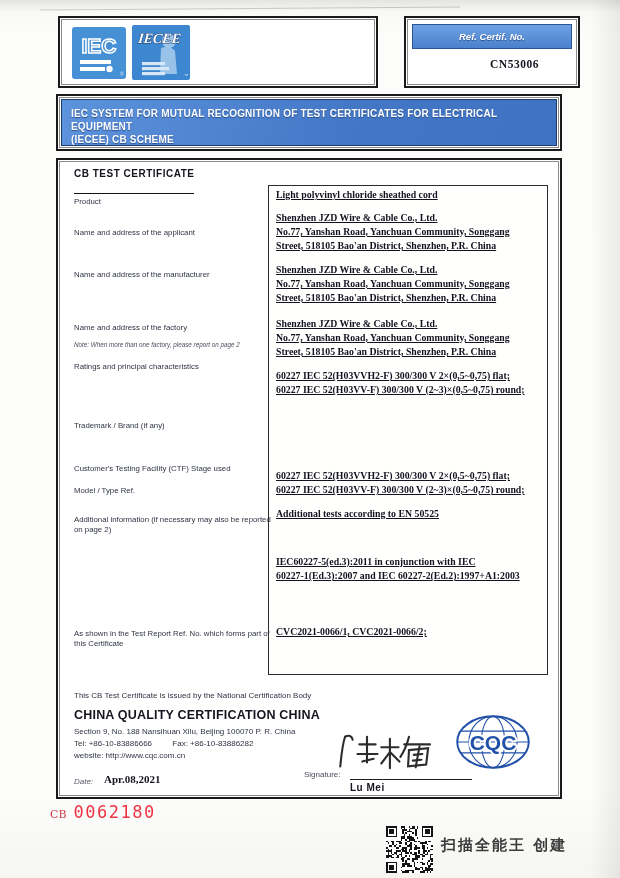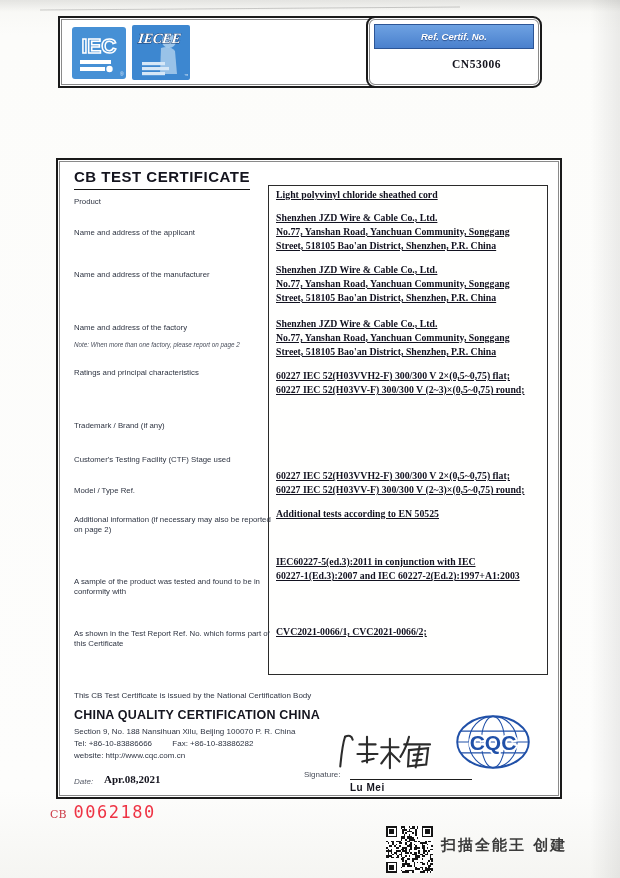--- a/index.html
+++ b/index.html
@@ -15,21 +15,21 @@
   .shade-top { position:absolute; left:0; top:0; width:100%; height:12px;
     background:linear-gradient(180deg, rgba(0,0,0,0.08), rgba(0,0,0,0)); pointer-events:none; }
   .streak { position:absolute; left:40px; top:8px; width:420px; height:1px;
     background:rgba(120,120,120,.35); transform:rotate(-.4deg); }
 
   .frame { position:absolute; background:#fff; border:2px solid #1a1a1a;
     box-shadow: inset 0 0 0 1px #ffffff, inset 0 0 0 2px #8a8a8a; }
 
   
   .hdr-left  { left:58px;  top:16px; width:320px; height:72px; }
-  .hdr-right { left:366px; top:16px; width:176px; height:72px;border-radius:9px; }
+  .hdr-right { left:404px; top:16px; width:176px; height:72px; }
   .logo-iec   { position:absolute; left:12px; top:9px;  width:54px; height:52px; }
   .logo-iecee { position:absolute; left:72px; top:7px;  width:58px; height:55px; }
   .ref-band { position:absolute; left:6px; right:6px; top:6px; height:25px;
     background:linear-gradient(180deg,#6ea2e2,#4a80cd);
     border:1px solid #2c5596; color:#fff; font-weight:bold; font-style:italic;
     font-size:9.5px; display:flex; align-items:center; justify-content:center;
     text-shadow:0 1px 1px #2a4f8c; }
   .ref-value { position:absolute; left:0; right:0; top:40px; text-align:center;
     font-family:"Liberation Serif", serif; font-weight:bold; font-size:11.5px;
     letter-spacing:.5px; color:#15151f;padding-left:45px; }
@@ -38,22 +38,22 @@
   .banner { left:56px; top:94px; width:506px; height:57px; padding:3px; }
   .banner-inner { width:100%; height:100%;
     background:linear-gradient(110deg,#5d92dc 0%, #4377c6 60%, #3f73c2 100%);
     border:1px solid #1d3d6e; color:#fff; font-weight:bold; font-size:10px;
     letter-spacing:.2px; line-height:13px; padding:7px 9px;
     white-space:pre-line; text-shadow:0 1px 1px #2a4f8c; }
 
   
   .bodybox { left:56px; top:158px; width:506px; height:641px; }
   .cb-title { position:absolute; left:16px; top:8px; font-weight:bold;
-    font-size:15px; letter-spacing:.5px; color:#14141e;
-    border-bottom:1.5px solid #141414; padding-bottom:4px; }
+    font-size:10px; letter-spacing:.5px; color:#14141e;
+    border-bottom:1.5px solid #141414; padding-bottom:14px; }
   .valuebox { position:absolute; left:210px; top:25px; width:280px; height:490px;
     border:1.5px solid #2b2b2b; background:#fffffe; }
   .lbl { position:absolute; left:16px; width:200px; font-size:7.8px;
     line-height:9.5px; color:#2e3442; }
   .note { position:absolute; left:16px; width:210px; font-size:6.3px;
     font-style:italic; color:#4a4f5c; }
   .val { position:absolute; left:218px; width:266px;
     font-family:"Liberation Serif", serif; font-weight:bold; font-size:9.8px;
     line-height:14px; color:#121220; white-space:pre-line;text-decoration:underline; }
 
@@ -116,36 +116,39 @@
       <text x="29" y="18" text-anchor="middle" font-family="Liberation Serif, serif" font-style="italic" font-weight="bold" font-size="14" fill="#ffffff" stroke="#173a6d" stroke-width="0.9" paint-order="stroke" transform="skewX(-6)">IECEE</text>
       <text x="52" y="52" font-size="4.5" fill="#cfe2f5">™</text>
     </svg>
   </div>
 
   <div class="frame hdr-right">
     <div class="ref-band">Ref. Certif. No.</div>
     <div class="ref-value">CN53006</div>
   </div>
 
+  <div class="frame banner">
+    <div class="banner-inner">IEC SYSTEM FOR MUTUAL RECOGNITION OF TEST CERTIFICATES FOR ELECTRICAL EQUIPMENT
+(IECEE) CB SCHEME</div>
+  </div>
 
   <div class="frame bodybox">
     <div class="cb-title">CB TEST CERTIFICATE</div>
     <div class="valuebox"></div>
 
     <div class="lbl" style="top:37px">Product</div>
     <div class="lbl" style="top:68px">Name and address of the applicant</div>
     <div class="lbl" style="top:110px">Name and address of the manufacturer</div>
     <div class="lbl" style="top:163px">Name and address of the factory</div>
     <div class="note" style="top:181px">Note: When more than one factory, please report on page 2</div>
-    <div class="lbl" style="top:208px">Ratings and principal characteristics</div>
+    <div class="lbl" style="top:202px">Ratings and principal characteristics</div>
     <div class="lbl" style="top:261px">Trademark / Brand (if any)</div>
-    <div class="lbl" style="top:295px">Customer's Testing Facility (CTF) Stage used</div>
+    <div class="lbl" style="top:304px">Customer's Testing Facility (CTF) Stage used</div>
     <div class="lbl" style="top:326px">Model / Type Ref.</div>
     <div class="lbl" style="top:355px">Additional information (if necessary may also be reported on page 2)</div>
-    <div class="lbl" style="top:417px">A sample of the product was tested and found to be in conformity with</div>
     <div class="lbl" style="top:469px">As shown in the Test Report Ref. No. which forms part of this Certificate</div>
 
     <div class="val" style="top:28px">Light polyvinyl chloride sheathed cord</div>
     <div class="val" style="top:51px">Shenzhen JZD Wire &amp; Cable Co., Ltd.
 No.77, Yanshan Road, Yanchuan  Community, Songgang
 Street, 518105 Bao'an District, Shenzhen, P.R. China</div>
     <div class="val" style="top:103px">Shenzhen JZD Wire &amp; Cable Co., Ltd.
 No.77, Yanshan Road, Yanchuan  Community, Songgang
 Street, 518105 Bao'an District, Shenzhen, P.R. China</div>
     <div class="val" style="top:157px">Shenzhen JZD Wire &amp; Cable Co., Ltd.

